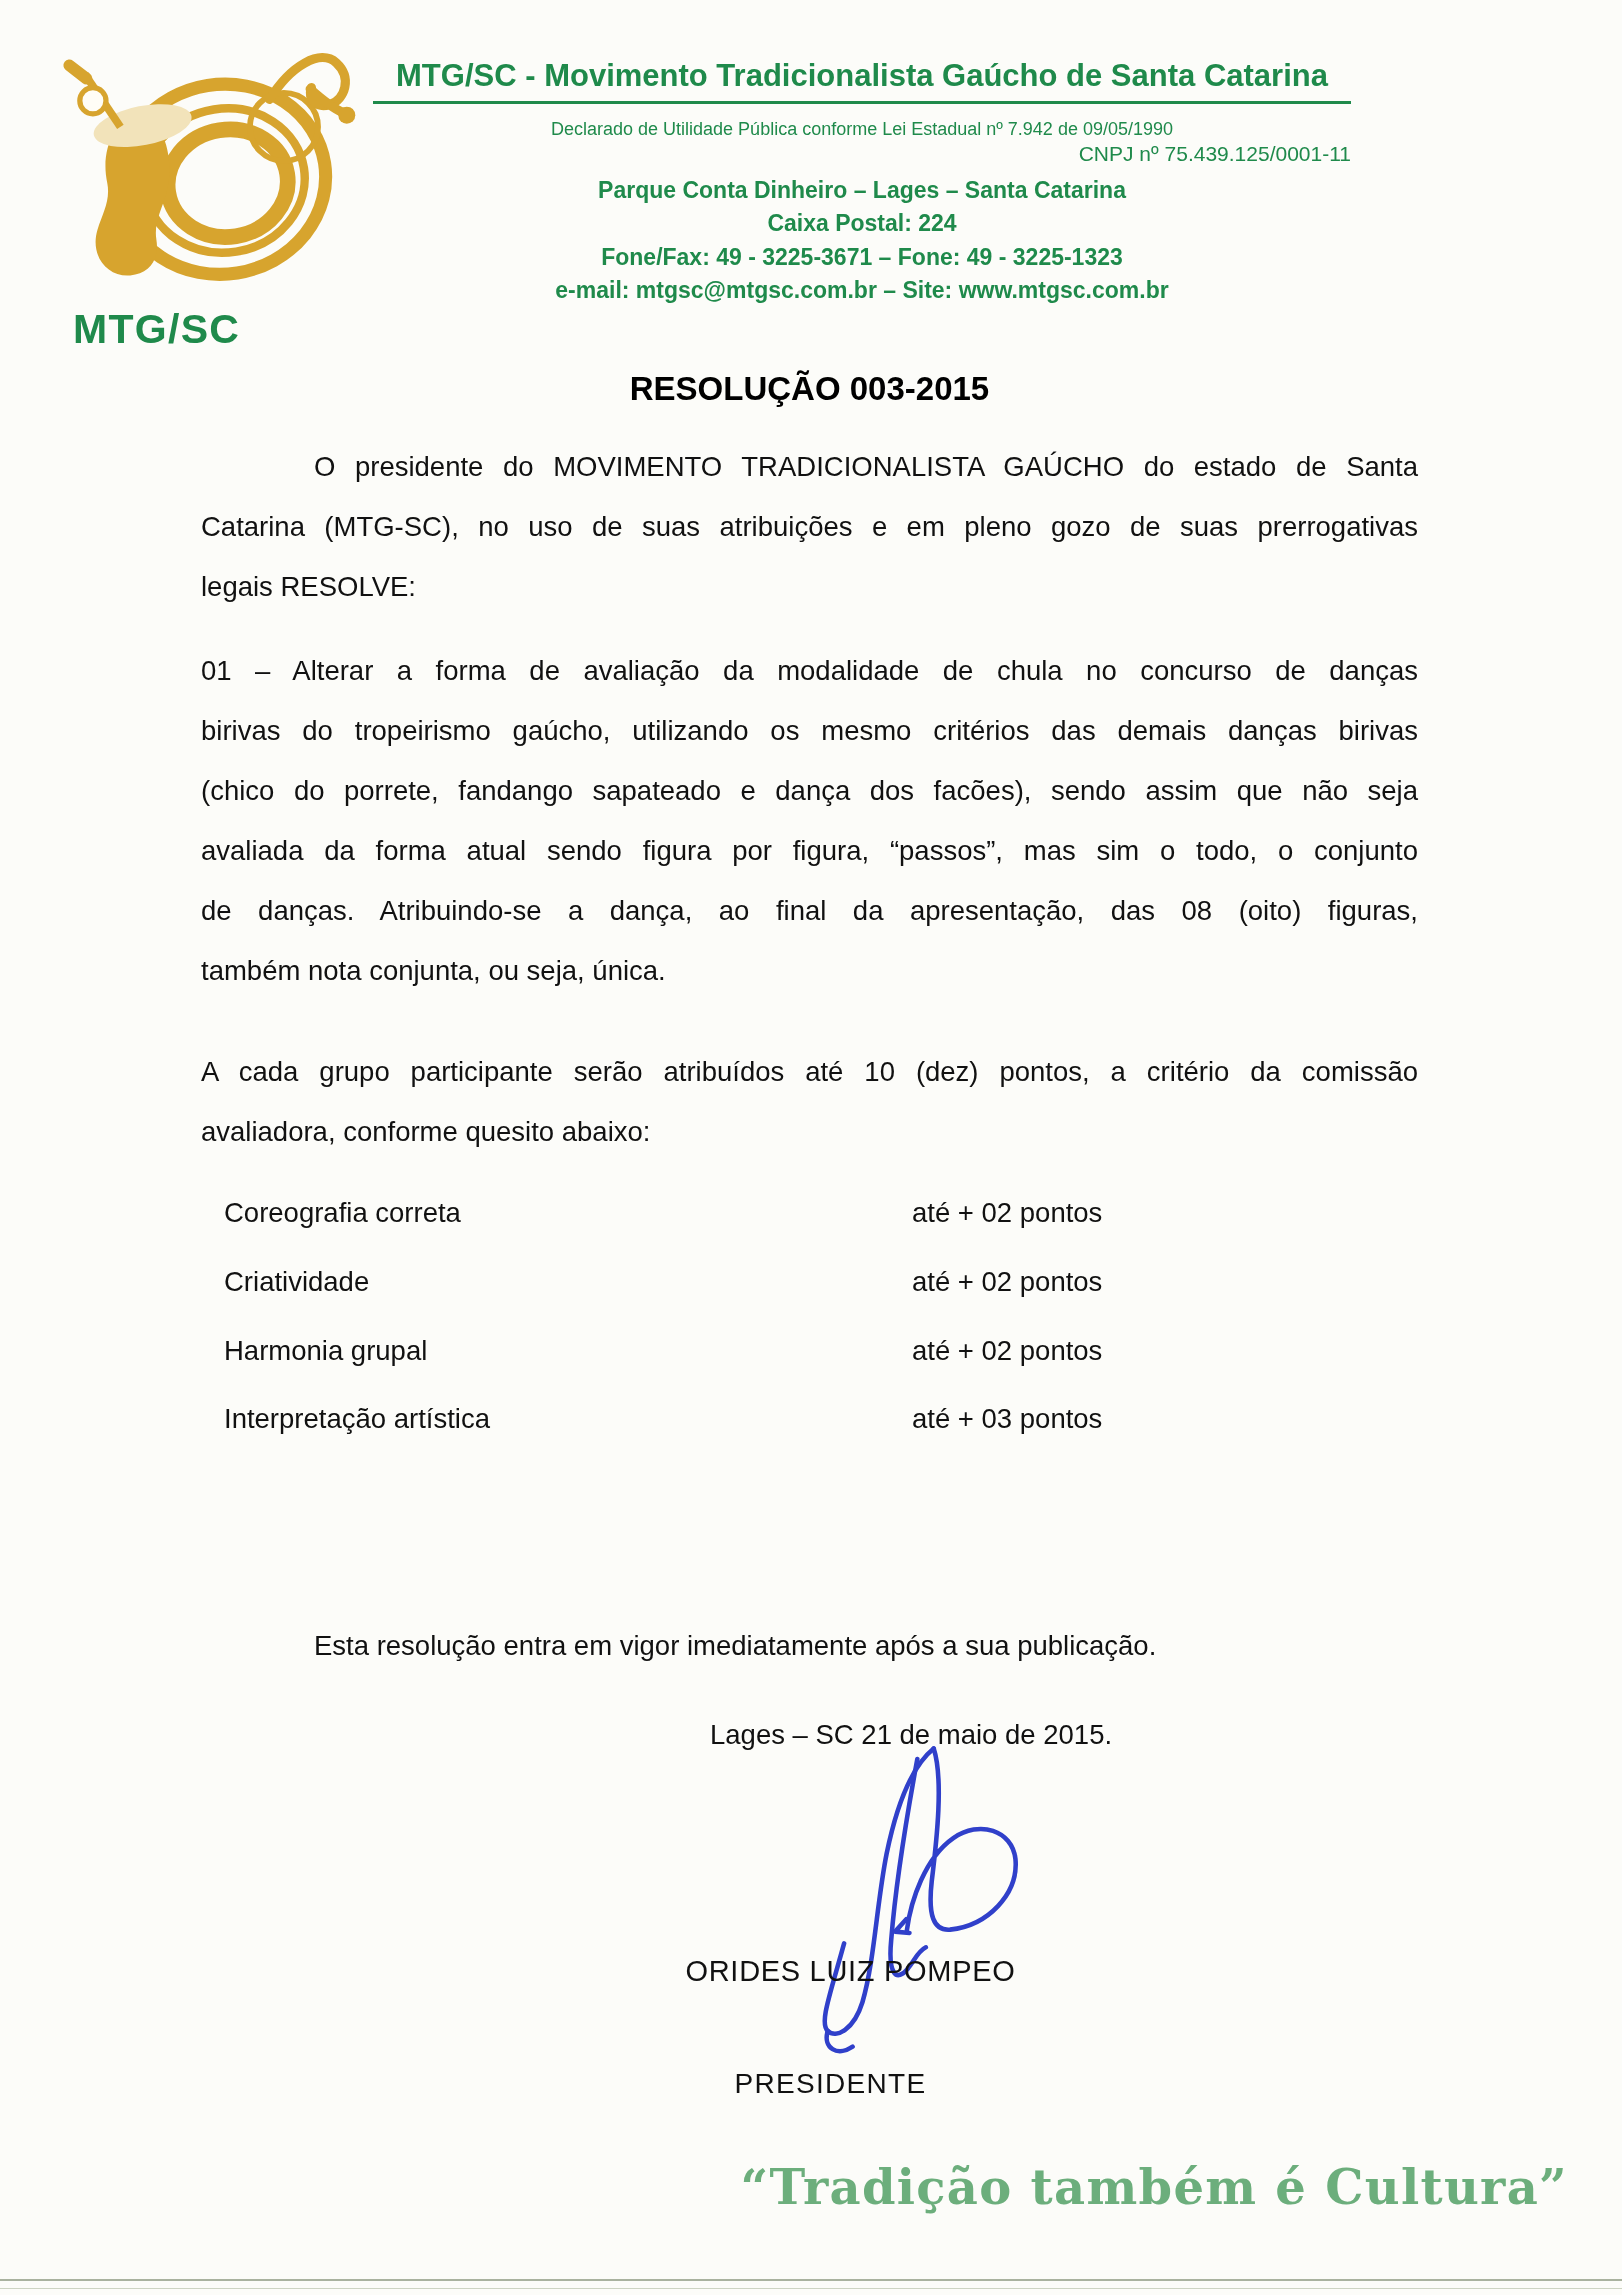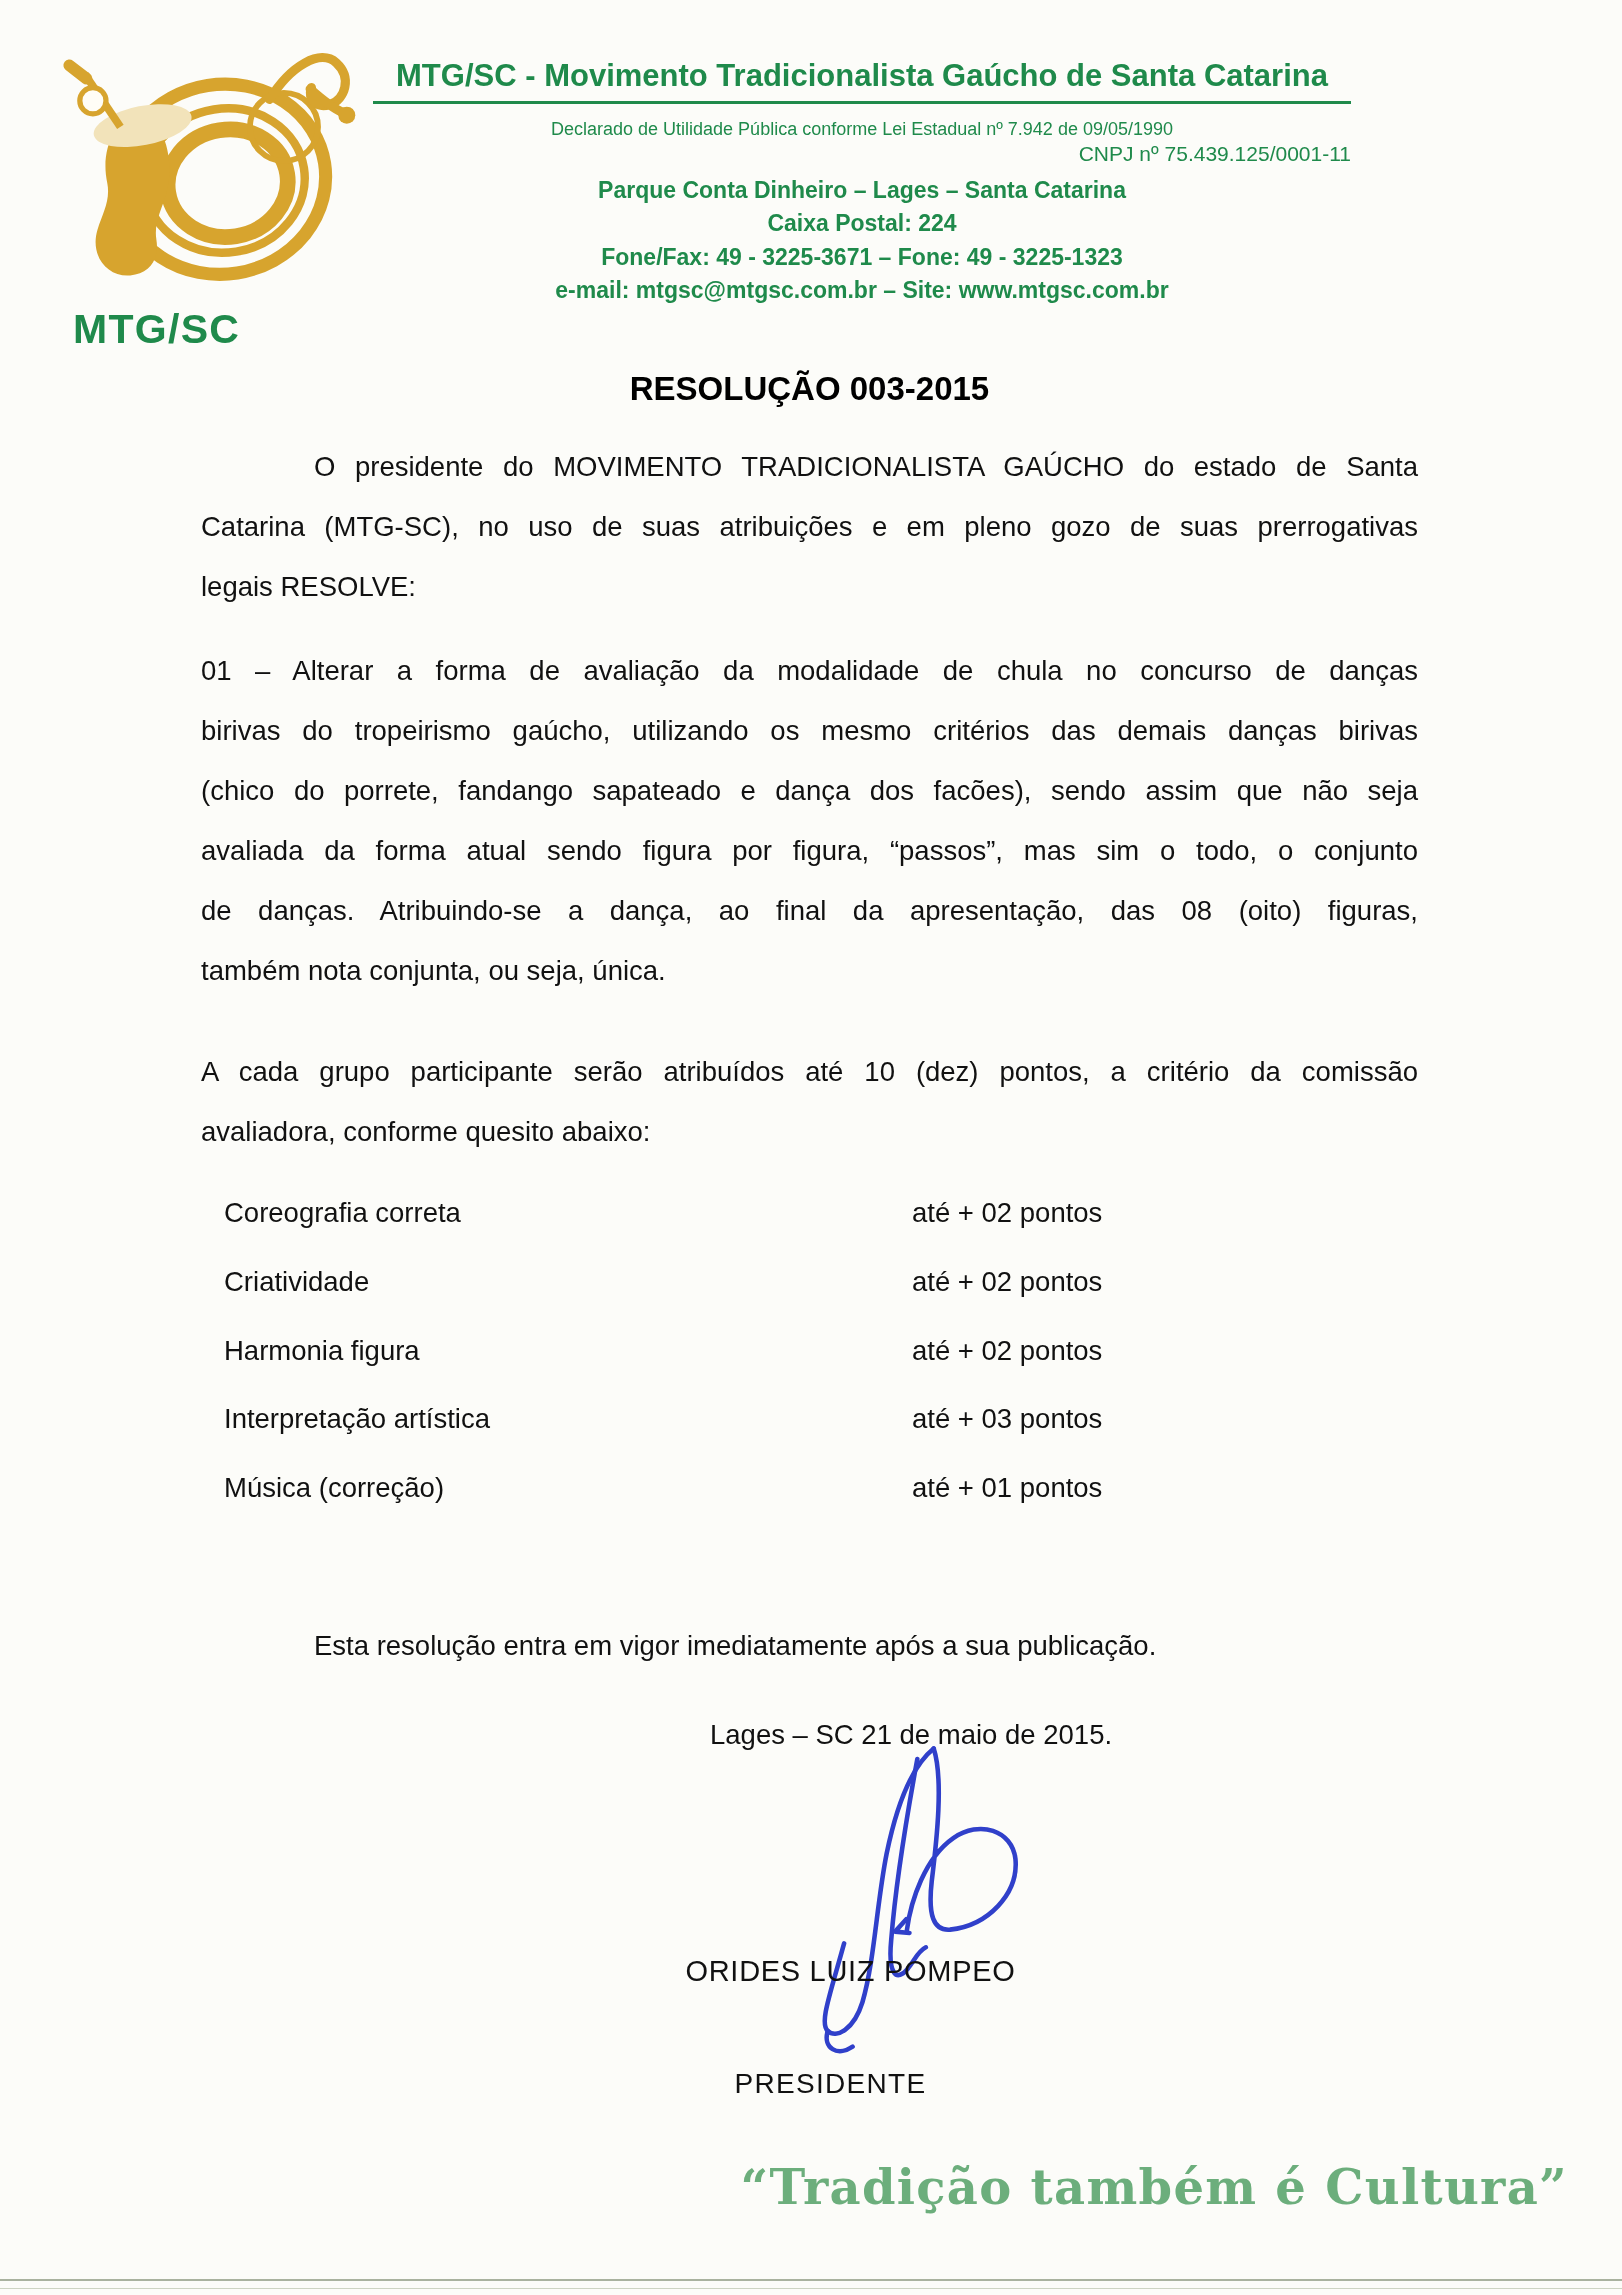--- a/index.html
+++ b/index.html
@@ -135,30 +135,26 @@
 
   <div class="criteria-row" style="top:1197px">
     <span>Coreografia correta</span>
     <span class="criteria-points">até + 02 pontos</span>
   </div>
   <div class="criteria-row" style="top:1266px">
     <span>Criatividade</span>
     <span class="criteria-points">até + 02 pontos</span>
   </div>
   <div class="criteria-row" style="top:1335px">
-    <span>Harmonia figura</span>
+    <span>Harmonia grupal</span>
     <span class="criteria-points">até + 02 pontos</span>
   </div>
   <div class="criteria-row" style="top:1403px">
     <span>Interpretação artística</span>
     <span class="criteria-points">até + 03 pontos</span>
-  </div>
-  <div class="criteria-row" style="top:1472px">
-    <span>Música (correção)</span>
-    <span class="criteria-points">até + 01 pontos</span>
   </div>
 
   <div class="closing">Esta resolução entra em vigor imediatamente após a sua publicação.</div>
   <div class="dateline">Lages – SC 21 de maio de 2015.</div>
 
   <div class="sig-box">
     <svg width="327" height="337" viewBox="0 0 500 515" xmlns="http://www.w3.org/2000/svg">
       <g fill="none" stroke="#2636c8" stroke-width="7" stroke-linecap="round" opacity="0.95">
         <path d="M 150 320 C 128 400 112 442 125 454 C 138 466 165 452 178 410 C 196 350 200 258 215 183 C 228 120 250 52 287 22"></path>
         <path d="M 287 22 C 302 68 292 160 284 225 C 278 278 287 301 312 299 C 370 293 417 244 412 191 C 407 147 357 131 317 159 C 274 189 252 254 246 300"></path>

